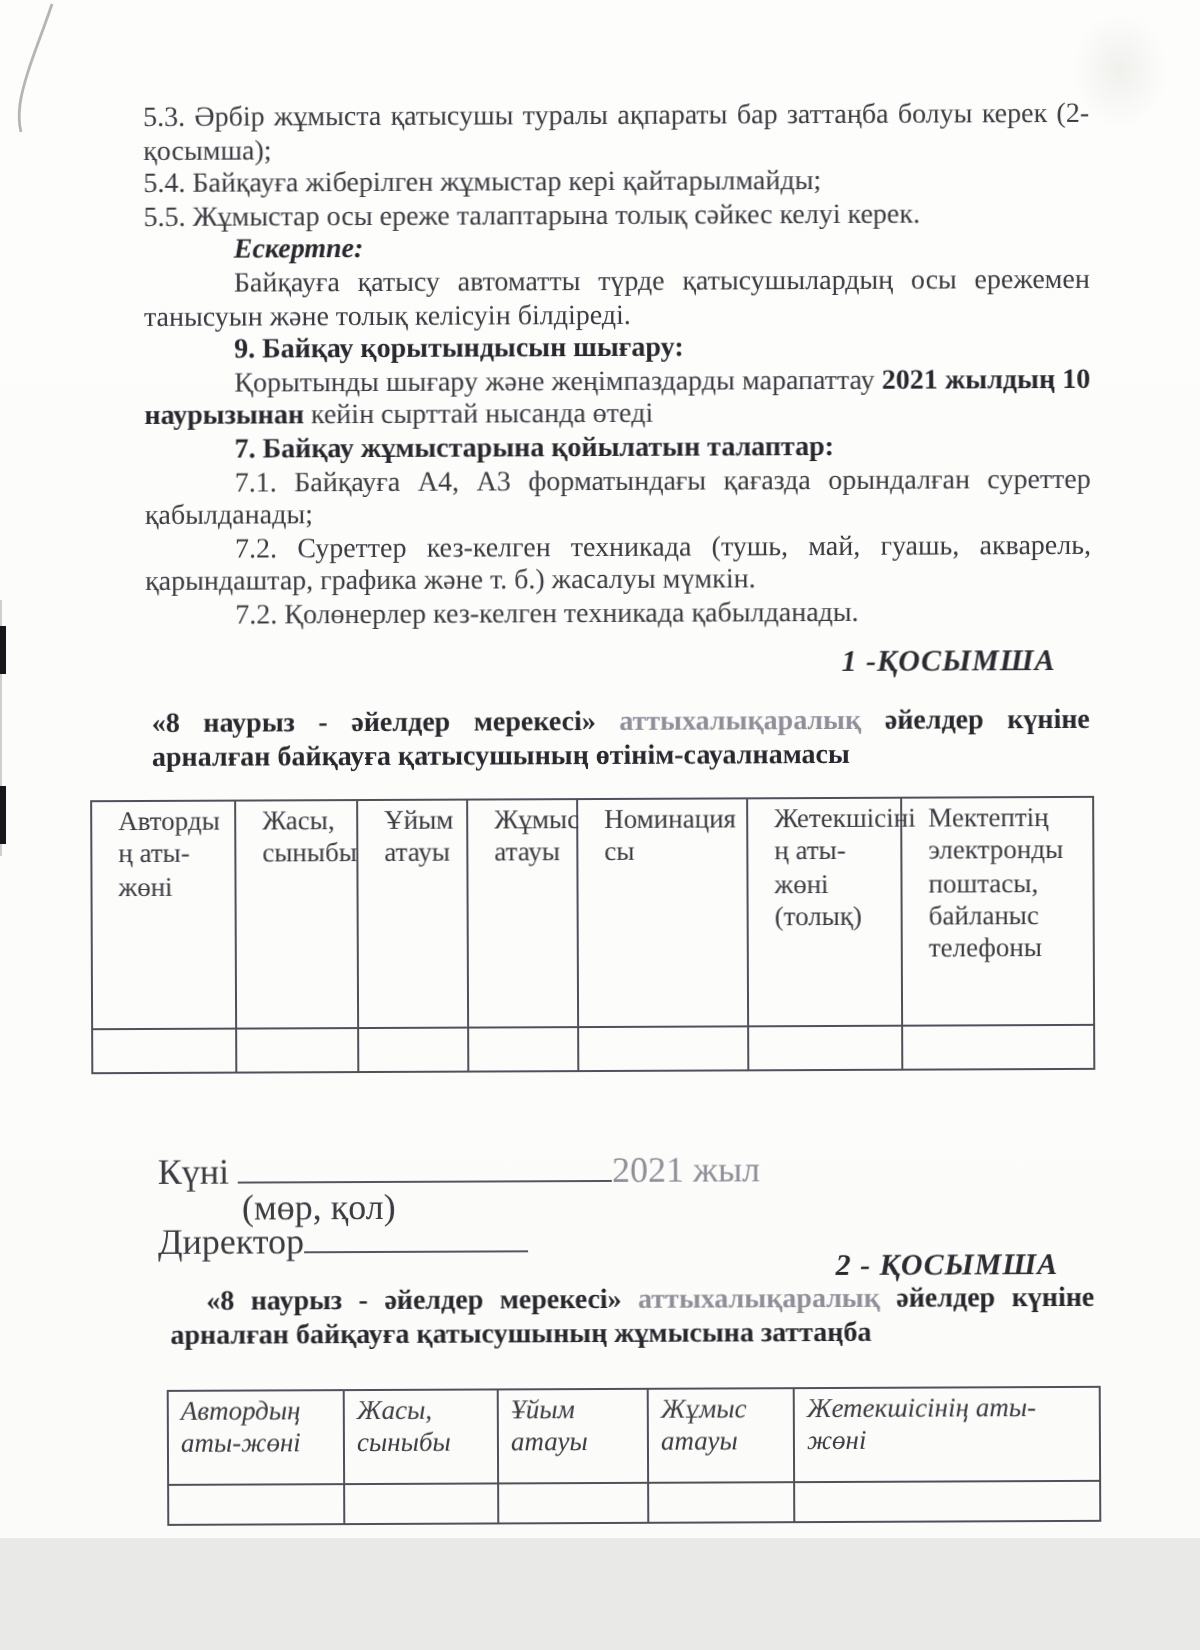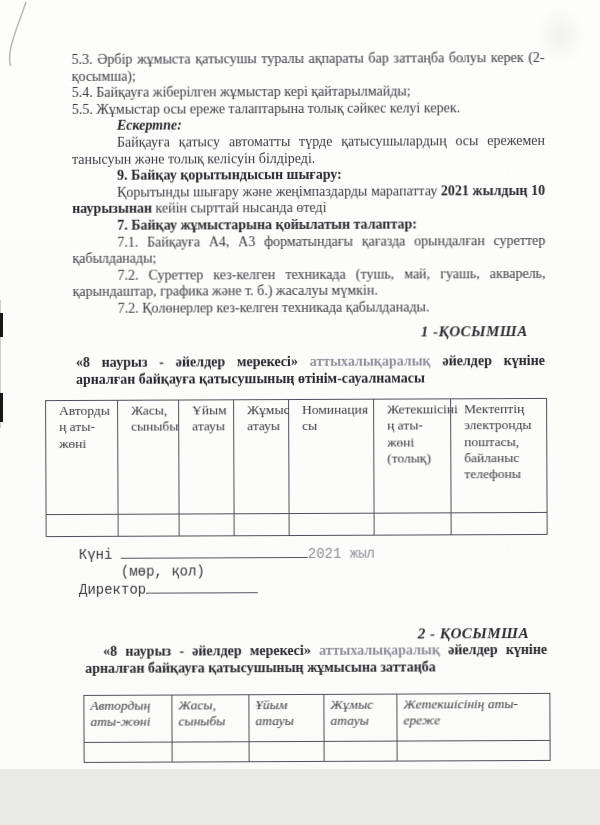--- a/index.html
+++ b/index.html
@@ -35,21 +35,21 @@
   table.doc th,table.doc td{
     border:1px solid #50505a;vertical-align:top;text-align:left;
     font-weight:normal;font-size:13.5px;line-height:16.3px;
     padding:2px 4px 2px 6px;white-space:pre-line;color:#3a3a41;
   }
   #table1 .hdr-row th{height:109px;padding-left:13px;}
   #table1 .empty-row td{height:17px;}
   #table2 .hdr-row th{height:42px;font-style:italic;}
   #table2 .empty-row td{height:15px;}
   
-  .sig-block{position:absolute;left:78px;top:545px;font-size:14px;line-height:17.5px;color:#3a3a41;font-family:Liberation Mono, monospace;}
+  .sig-block{position:absolute;left:78px;top:577px;font-size:18px;line-height:17.5px;color:#3a3a41;}
   .sig-row{height:17.5px;}
   .fill-line{display:inline-block;border-bottom:1px solid #55555e;height:12px;vertical-align:baseline;}
   .fill-date{width:187px;}
   .fill-dir{width:112px;}
   .seal{margin-left:42px;}
   
   .edge-mark{position:absolute;left:0;background:#17171a;width:3px;}
   .edge-mark.m1{top:313px;height:24px;}
   .edge-mark.m2{top:393px;height:29px;}
   .edge-faint{position:absolute;left:0;top:300px;width:1px;height:128px;background:#cfcfcc;}
@@ -168,21 +168,21 @@
           <tr class="hdr-row">
         <th>Автордың
 аты-жөні</th>
         <th>Жасы,
 сыныбы</th>
         <th>Ұйым
 атауы</th>
         <th class="faded">Жұмыс
 атауы</th>
         <th>Жетекшісінің  аты-
-ереже</th>
+жөні</th>
       </tr>
       <tr class="empty-row">
         <td></td>
             <td></td>
         <td></td>
             <td></td>
         <td></td>
       </tr>
     </tbody>
       </table>

